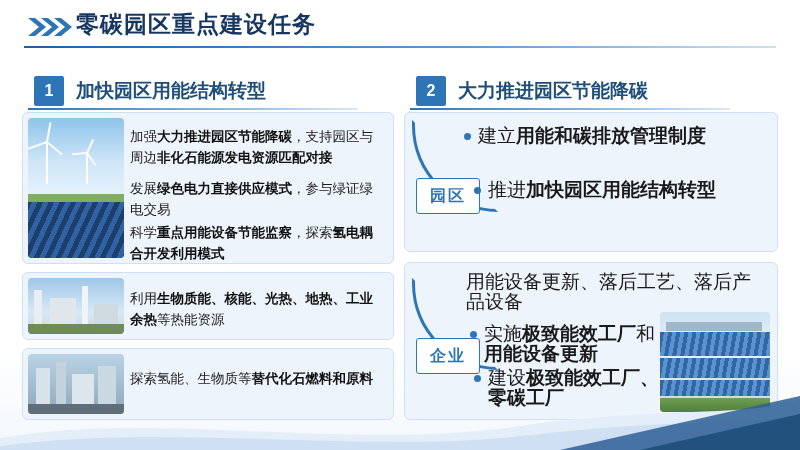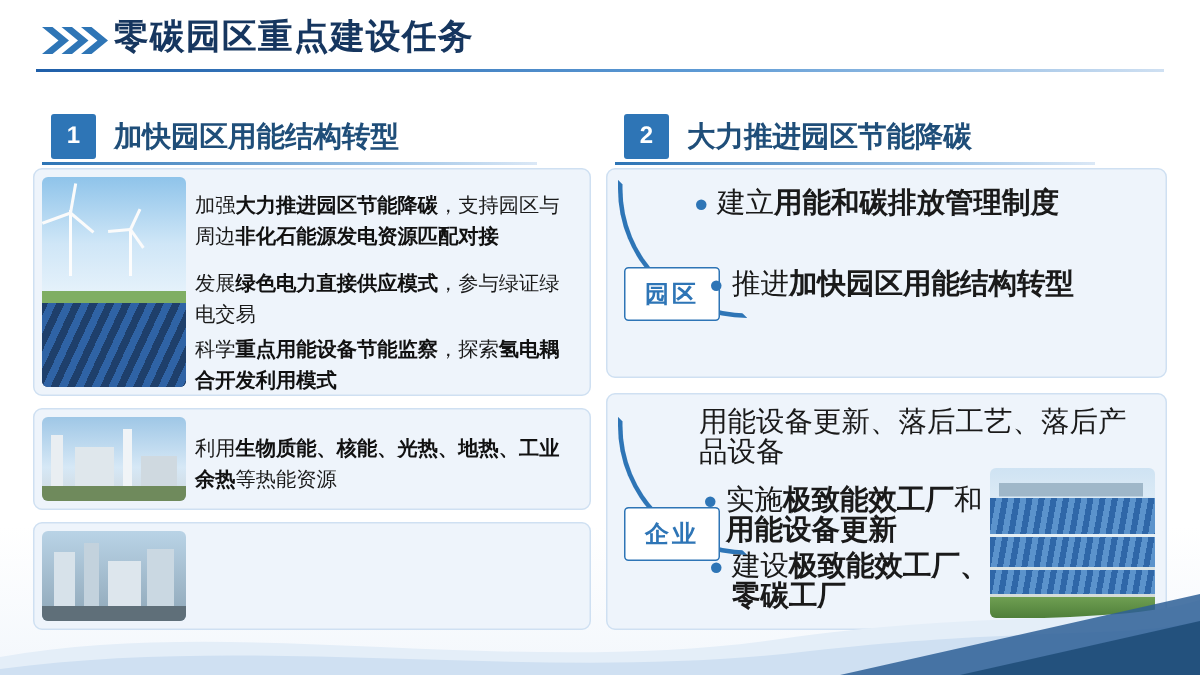--- a/index.html
+++ b/index.html
@@ -306,20 +306,23 @@
   <div class="panel" id="lp3"></div>
   <div class="photo" id="lphoto3">
     <div class="ph-inner" style="position:relative;background:linear-gradient(180deg,#b9d3e6 0%,#8fa7b8 100%);">
       <div style="position:absolute;left:8px;top:14px;width:14px;height:40px;background:#d7e2ea;"></div>
       <div style="position:absolute;left:28px;top:8px;width:10px;height:46px;background:#c3d2dd;"></div>
       <div style="position:absolute;left:44px;top:20px;width:22px;height:34px;background:#dde6ed;"></div>
       <div style="position:absolute;left:70px;top:12px;width:18px;height:42px;background:#cad8e2;"></div>
       <div style="position:absolute;left:0;top:50px;width:100%;height:10px;background:#5f6f79;"></div>
     </div>
   </div>
+  <div class="txt" id="ltxt5">
+    探索氢能、生物质等<b>替代化石燃料和原料</b>
+  </div>
 
   <div class="panel" id="rp1"></div>
   <div class="quarter" id="rarc1"></div>
   <div class="arc-label" id="rlabel1">园区</div>
 
   <div class="bullet-row" id="rb1">
     <div class="dot"></div>
     <div class="bt">建立<b>用能和碳排放管理制度</b></div>
   </div>
   <div class="bullet-row" id="rb2">

